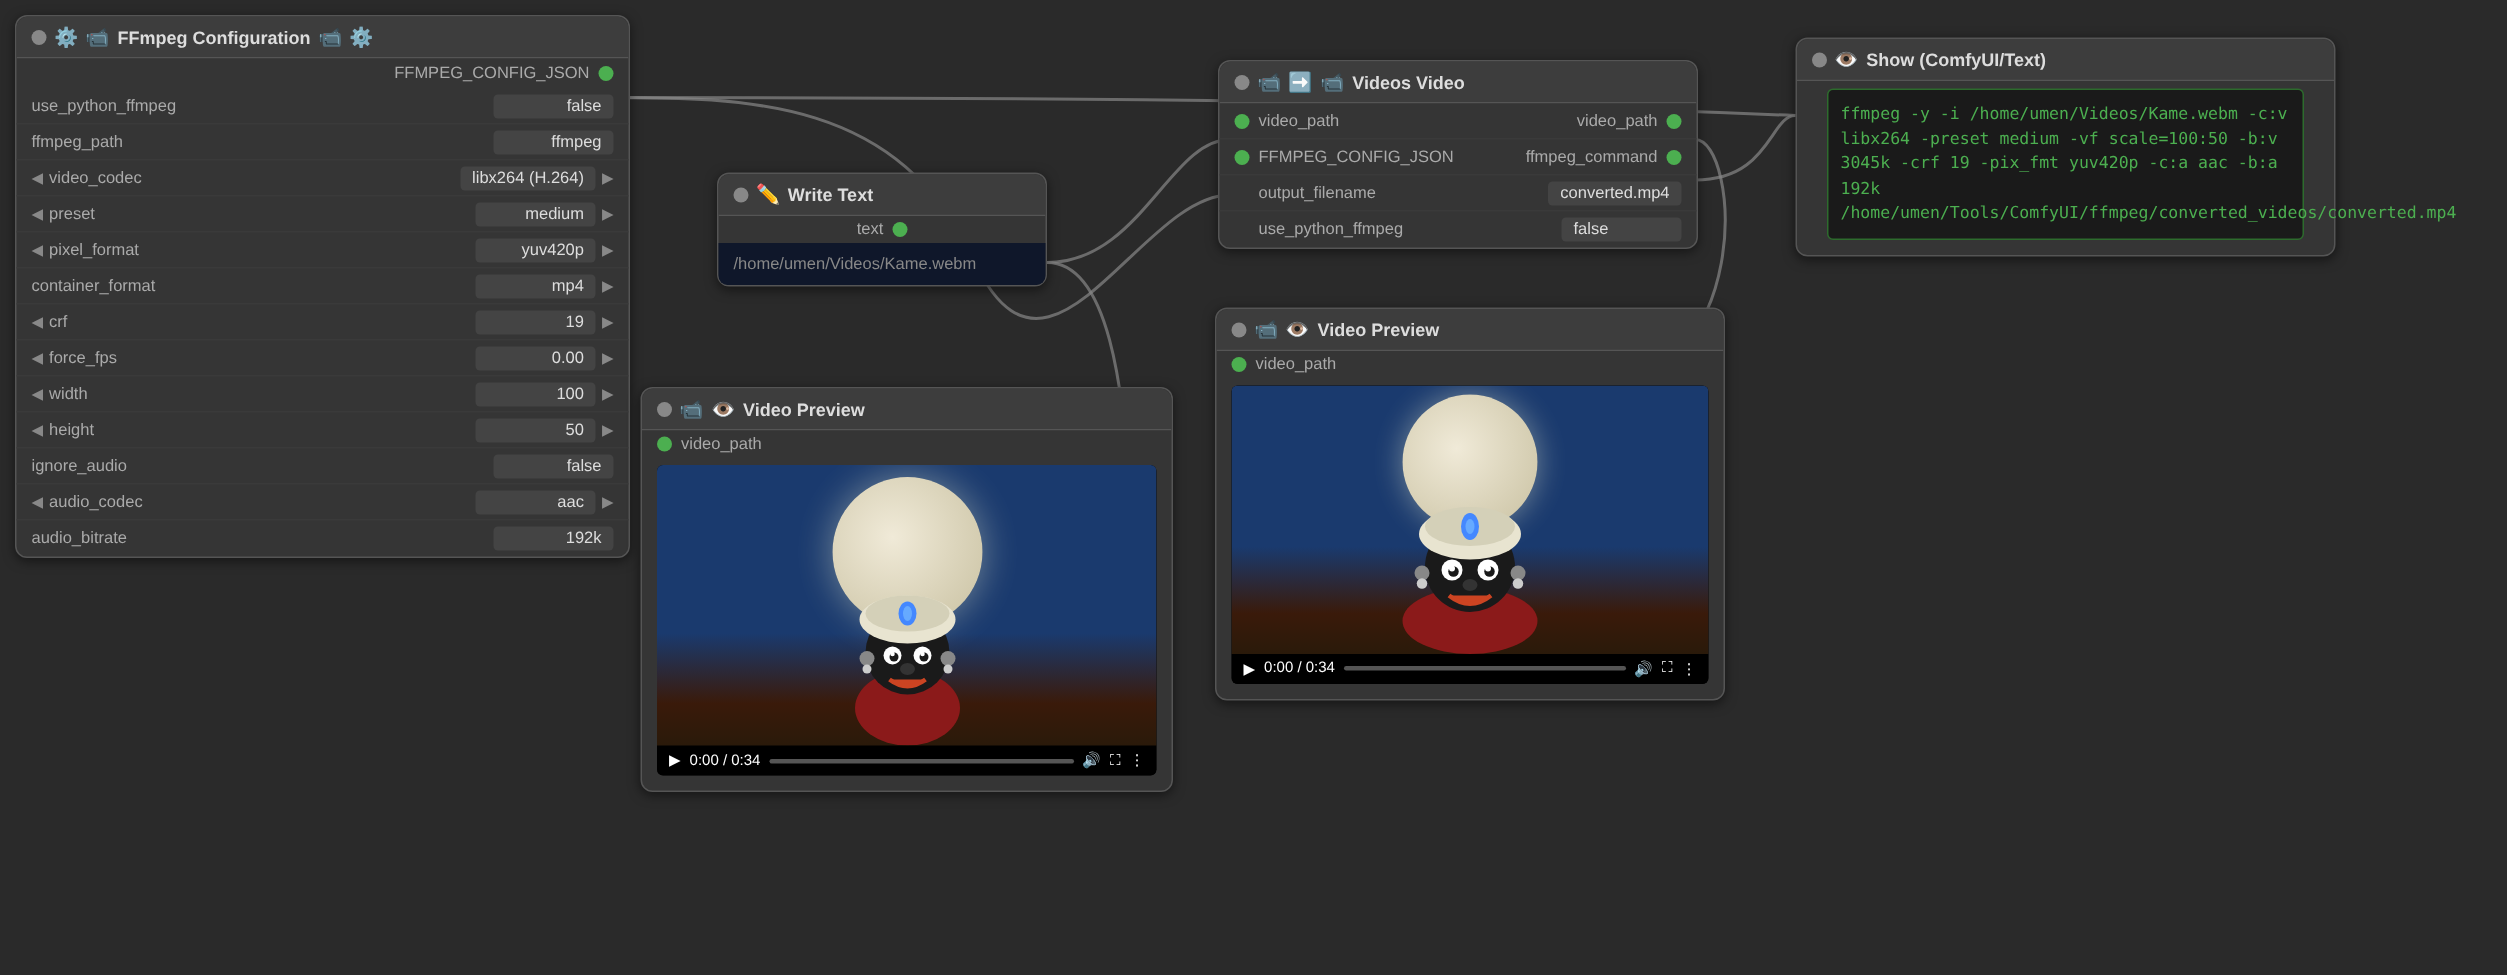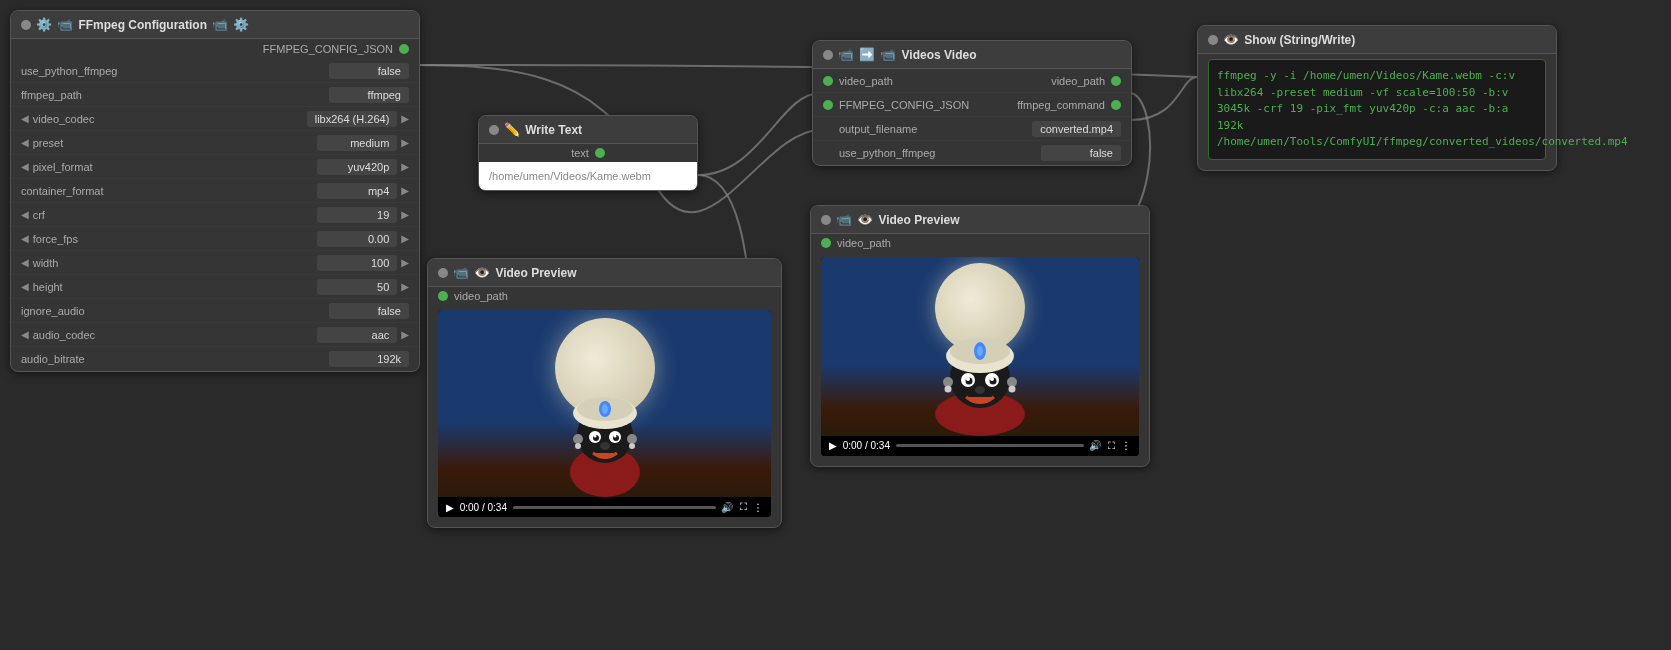--- a/index.html
+++ b/index.html
@@ -120,21 +120,21 @@
     .write-text {
       left: 478px;
       top: 115px;
       width: 220px;
     }
 
     .write-text-content {
       padding: 8px 10px;
       color: #888;
       font-size: 11px;
-      background: #ffffff;
+      background: #0f172a;
       border-radius: 0 0 6px 6px;
     }
 
     .wt-output-row {
       display: flex;
       align-items: center;
       justify-content: center;
       padding: 3px 10px;
       font-size: 11px;
       color: #aaa;
@@ -186,21 +186,21 @@
       flex-shrink: 0;
     }
 
     .cv-value {
       background: #444;
       border-radius: 3px;
       padding: 2px 8px;
       color: #ddd;
       font-size: 11px;
       min-width: 80px;
-      text-align: right;
+      text-align: left;
     }
 
     
     .video-preview-1 {
       left: 427px;
       top: 258px;
       width: 355px;
     }
 
     .video-preview-2 {
@@ -306,21 +306,21 @@
       background: #4caf50;
       margin-right: 6px;
     }
 
     .ss-input-label {
       color: #aaa;
       font-size: 11px;
     }
 
     .ss-content {
-      margin: 5px 10px 10px;
+      margin: 5px 20px 10px;
       background: #1a1a1a;
       border: 1px solid #2d6b2d;
       border-radius: 4px;
       padding: 8px;
       color: #4caf50;
       font-size: 11px;
       font-family: monospace;
       line-height: 1.5;
     }
 
@@ -592,19 +592,19 @@
       <span class="vc-fullscreen">⛶</span>
       <span class="vc-more">⋮</span>
     </div>
   </div>
 </div>
 
 <div class="node show-string">
   <div class="node-header">
     <div class="node-dot"></div>
     <span class="node-icon">👁️</span>
-    <span class="node-title">Show (String/Write)</span>
+    <span class="node-title">Show (ComfyUI/Text)</span>
   </div>
   <div class="ss-content">
     <span style="white-space:pre-wrap;">ffmpeg -y -i /home/umen/Videos/Kame.webm -c:v libx264 -preset medium -vf scale=100:50 -b:v 3045k -crf 19 -pix_fmt yuv420p -c:a aac -b:a 192k
 /home/umen/Tools/ComfyUI/ffmpeg/converted_videos/converted.mp4</span>
   </div>
 </div>
 
 </body></html>

